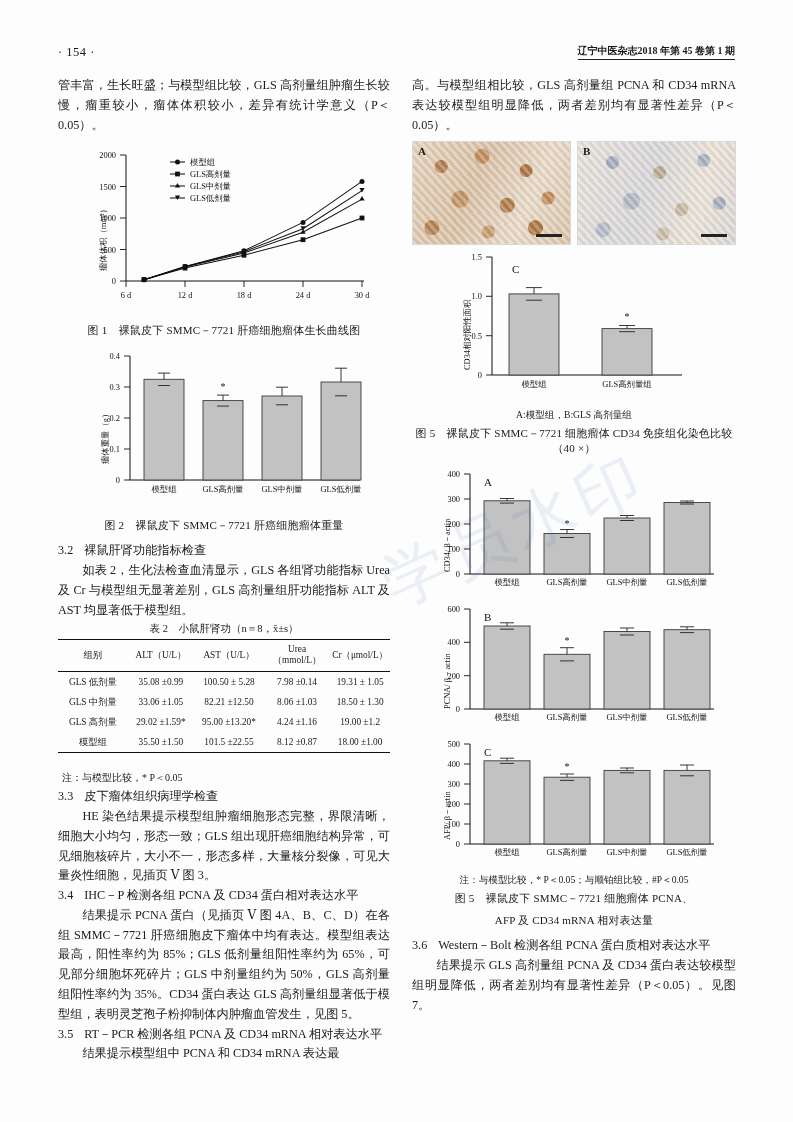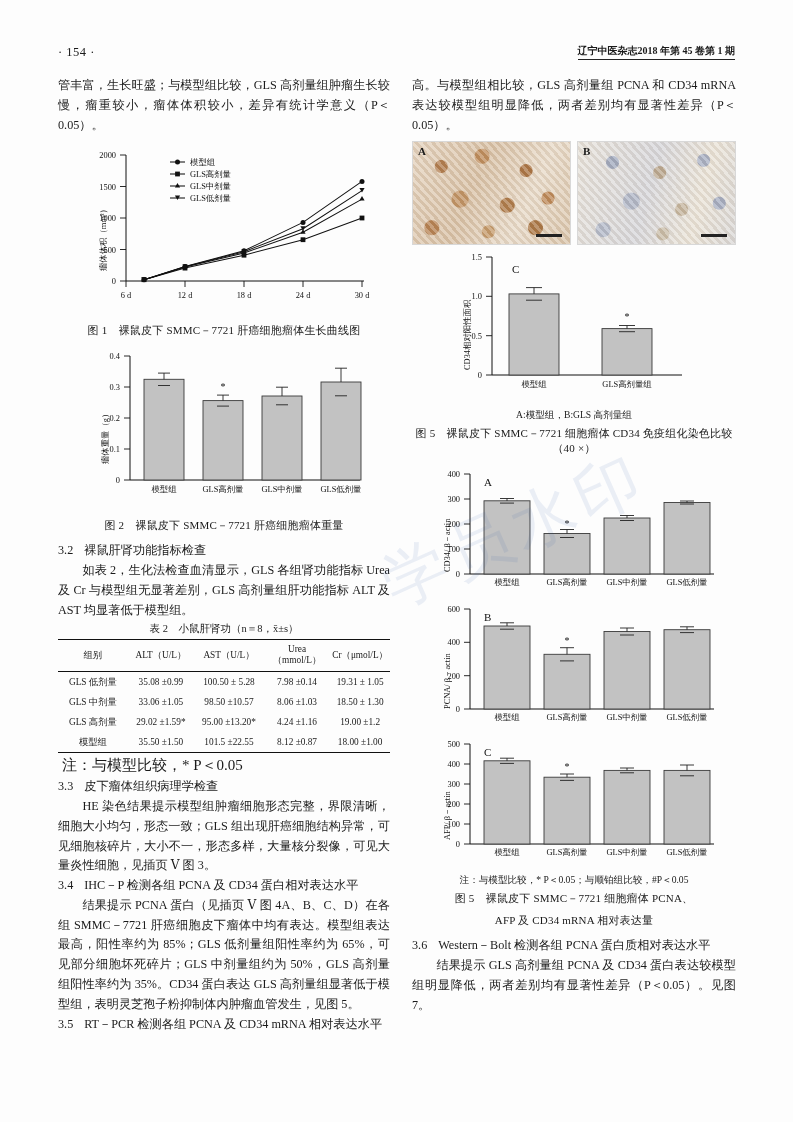--- a/index.html
+++ b/index.html
@@ -20,21 +20,21 @@
   .hdr-journal { font-size:10px; border-bottom:1px solid #222; padding-bottom:1px; font-weight:600;text-align:right; }
 
   
   .cols { display:flex; gap:22px; margin-top:16px; }
   .col { width:332px; }
 
   p.body { margin:0; font-size:12.2px; line-height:1.62; text-align:justify; text-justify:inter-ideograph; }
   p.indent { text-indent:2em; }
   .sec-h { font-size:12.2px; line-height:1.62; margin:0; }
   .sec-h .num { margin-right:.9em; }
-  .note { font-size:15px; margin:3px 0 2px 4px; }
+  .note { font-size:10px; margin:18px 0 2px 4px; }
 
   
   .fig { margin: 6px 0 2px 0; }
   .fig-cap { font-size:11px; text-align:center; margin:4px 0 8px 0; letter-spacing:.2px; }
   .fig-sub { font-size:9.6px; text-align:center; margin:2px 0 1px 0; }
 
   svg { display:block; margin:0 auto; }
   .axis { stroke:#111; stroke-width:1; fill:none; }
   .tick { stroke:#111; stroke-width:.9; }
   .tlab { font-family:"Liberation Serif",serif; font-size:8.4px; fill:#111; }
@@ -255,21 +255,21 @@
           <tr>
             <td>GLS 低剂量</td>
             <td>35.08 ±0.99</td>
             <td>100.50 ± 5.28</td>
             <td>7.98 ±0.14</td>
             <td>19.31 ± 1.05</td>
           </tr>
           <tr>
             <td>GLS 中剂量</td>
             <td>33.06 ±1.05</td>
-            <td>98.50 ±10.57</td>
+            <td>82.21 ±12.50</td>
             <td>8.06 ±1.03</td>
             <td>18.50 ± 1.30</td>
           </tr>
           <tr>
             <td>GLS 高剂量</td>
             <td>29.02 ±1.59*</td>
             <td>95.00 ±13.20*</td>
             <td>4.24 ±1.16</td>
             <td>19.00 ±1.2</td>
           </tr>
@@ -290,20 +290,21 @@
       <p class="body indent">HE 染色结果提示模型组肿瘤细胞形态完整，界限清晰，细胞大小均匀，形态一致；GLS 组出现肝癌细胞结构异常，可见细胞核碎片，大小不一，形态多样，大量核分裂像，可见大量炎性细胞，见插页 Ⅴ 图 3。</p>
 
       <p class="sec-h">
         <span class="num">3.4</span><span>IHC－P 检测各组 PCNA 及 CD34 蛋白相对表达水平</span>
       </p>
       <p class="body indent">结果提示 PCNA 蛋白（见插页 Ⅴ 图 4A、B、C、D）在各组 SMMC－7721 肝癌细胞皮下瘤体中均有表达。模型组表达最高，阳性率约为 85%；GLS 低剂量组阳性率约为 65%，可见部分细胞坏死碎片；GLS 中剂量组约为 50%，GLS 高剂量组阳性率约为 35%。CD34 蛋白表达 GLS 高剂量组显著低于模型组，表明灵芝孢子粉抑制体内肿瘤血管发生，见图 5。</p>
 
       <p class="sec-h">
         <span class="num">3.5</span><span>RT－PCR 检测各组 PCNA 及 CD34 mRNA 相对表达水平</span>
       </p>
+      <p class="body indent">结果提示模型组中 PCNA 和 CD34 mRNA 表达最</p>
     </div>
 
     <div class="col">
 
       <p class="body">高。与模型组相比较，GLS 高剂量组 PCNA 和 CD34 mRNA 表达较模型组明显降低，两者差别均有显著性差异（P＜0.05）。</p>
 
       <div class="fig">
         <div class="micros">
           <div class="micro mA">
             <span class="lbl">A</span>

